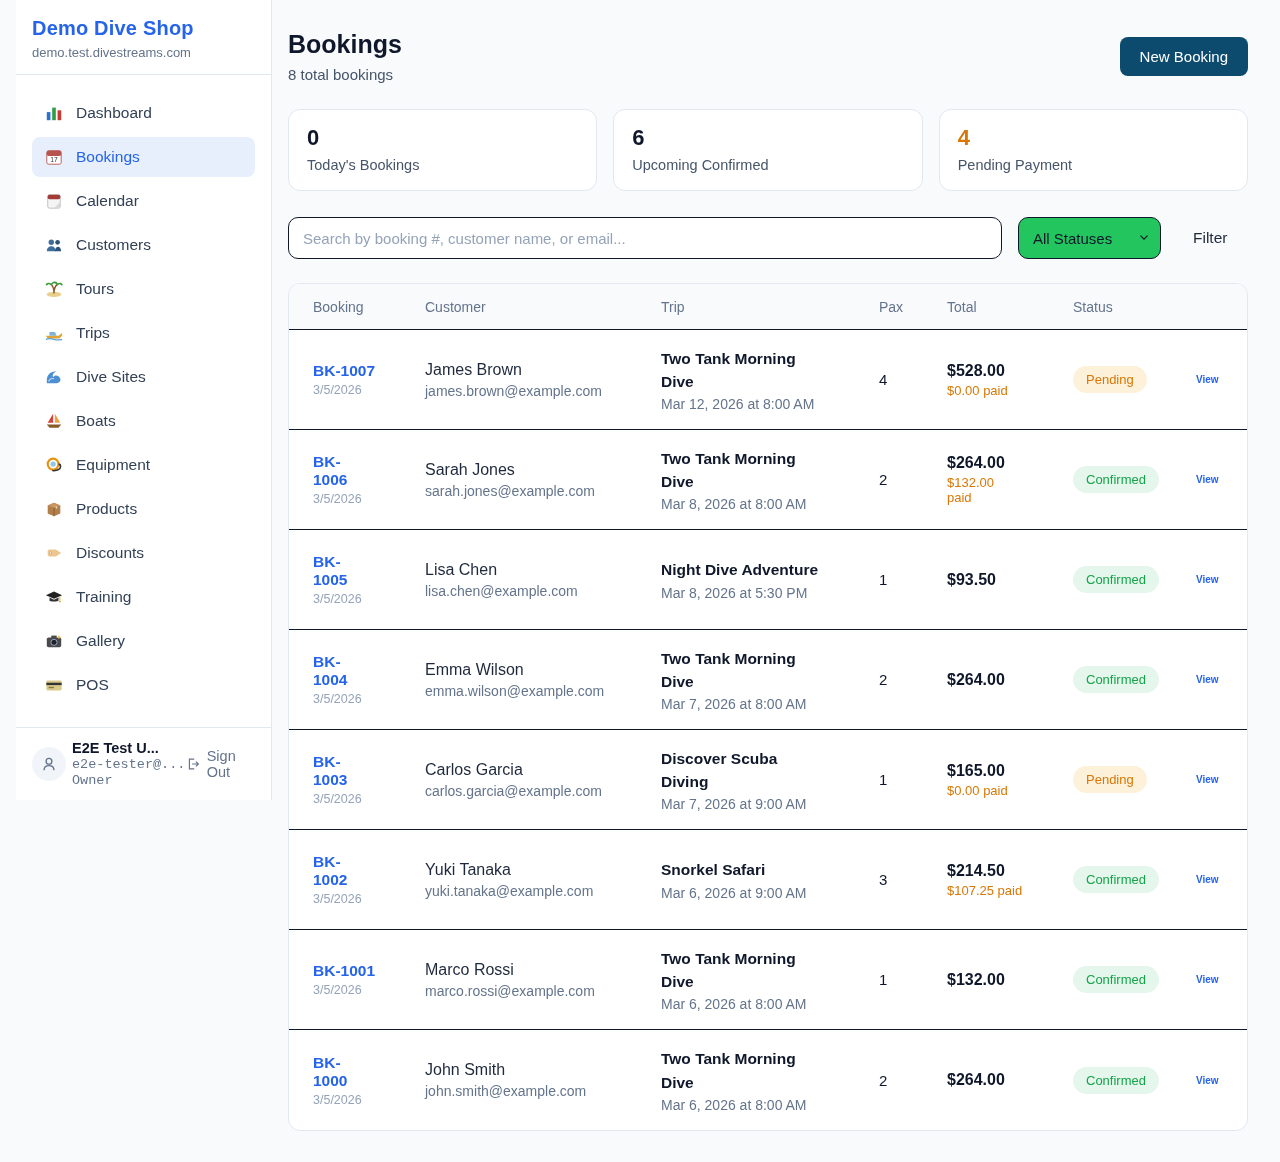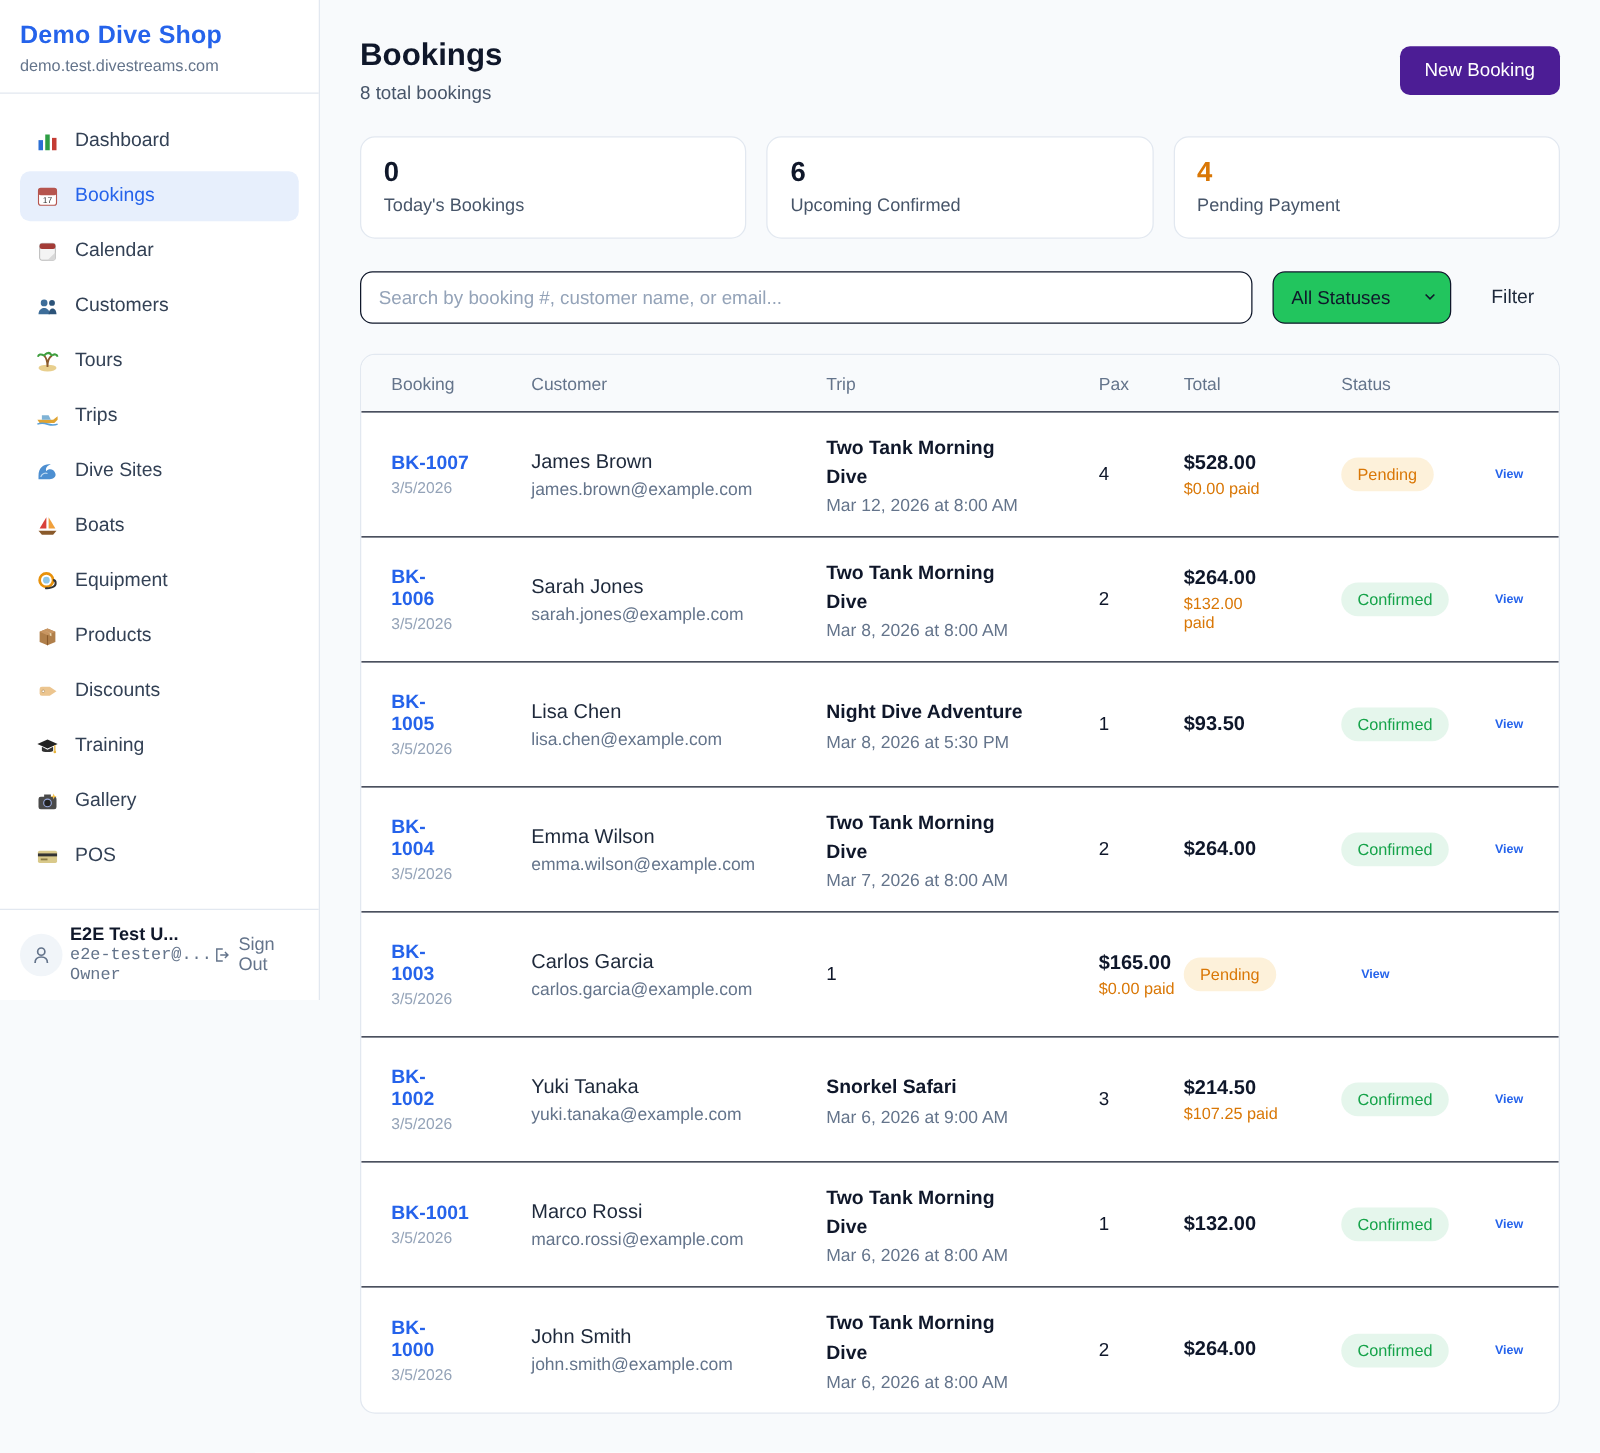--- a/index.html
+++ b/index.html
@@ -6,21 +6,21 @@
   html,body { width:1280px; height:1162px; }
   body {
     font-family:"Liberation Sans", sans-serif;
     background:#f8fafc;
     color:#0f172a;
     position:relative;
     overflow:hidden;
   }
   
   .sidebar {
-    position:absolute; left:0; top:0; width:256px; height:800px;
+    position:absolute; left:16px; top:0; width:256px; height:800px;
     background:#ffffff; border-right:1px solid #e2e8f0;
     display:flex; flex-direction:column;
   }
   .brand { padding:17px 16px 14px 16px; border-bottom:1px solid #e2e8f0; }
   .brand-name { color:#2563eb; font-size:20px; font-weight:bold; letter-spacing:.2px; }
   .brand-domain { color:#64748b; font-size:13px; margin-top:5px; }
   .nav { padding:18px 16px 10px 16px; flex:1; }
   .nav-item {
     display:flex; align-items:center; gap:13px;
     height:40px; padding:0 12px; border-radius:8px; margin-bottom:4px;
@@ -40,21 +40,21 @@
   .user-meta { width:108px; }
   .user-name { font-size:14.5px; font-weight:bold; color:#0f172a; white-space:nowrap; }
   .user-email, .user-role { font-size:13.5px; color:#64748b; margin-top:1px; white-space:nowrap;font-family:Liberation Mono, monospace; }
   .signout { display:flex; align-items:center; gap:7px; color:#64748b; font-size:14.5px; cursor:pointer; margin-left:auto; }
   
   .main { position:absolute; left:256px; top:0; width:1024px; padding:30px 32px; }
   .page-head { display:flex; align-items:flex-start; justify-content:space-between; margin-bottom:26px; }
   .page-title { font-size:25px; font-weight:bold; color:#0f172a; }
   .page-sub { font-size:15px; color:#475569; margin-top:7px; }
   .btn-primary {
-    background:#4c1d95; color:#fff; border:none; border-radius:8px;
+    background:#0c4a6e; color:#fff; border:none; border-radius:8px;
     font-family:inherit; font-size:15px; font-weight:500;
     padding:11px 20px; cursor:pointer; margin-top:7px;
   }
   .stats { display:flex; gap:16px; margin-bottom:26px; }
   .stat-card {
     flex:1; background:#fff; border:1px solid #e2e8f0; border-radius:12px;
     padding:15px 18px; height:82px;
   }
   .stat-value { font-size:22px; font-weight:bold; color:#0f172a; }
   .stat-value.orange { color:#d97706; }
@@ -410,20 +410,24 @@
       <div class="view-link">View</div>
     </div>
 
     <div class="t-row">
       <div><span class="bk-id narrow">BK-1003</span>
         <div class="bk-date">3/5/2026</div></div>
       <div>
           <div class="cust-name">Carlos Garcia</div>
         <div class="cust-email">carlos.garcia@example.com</div>
         </div>
+      <div>
+          <div class="trip-name">Discover Scuba Diving</div>
+        <div class="trip-dt">Mar 7, 2026 at 9:00 AM</div>
+        </div>
       <div class="pax-val">1</div>
       <div>
           <div class="total-val">$165.00</div>
         <div class="paid-val">$0.00 paid</div>
         </div>
       <div><span class="badge badge-pending">Pending</span></div>
       <div class="view-link">View</div>
     </div>
 
     <div class="t-row">

